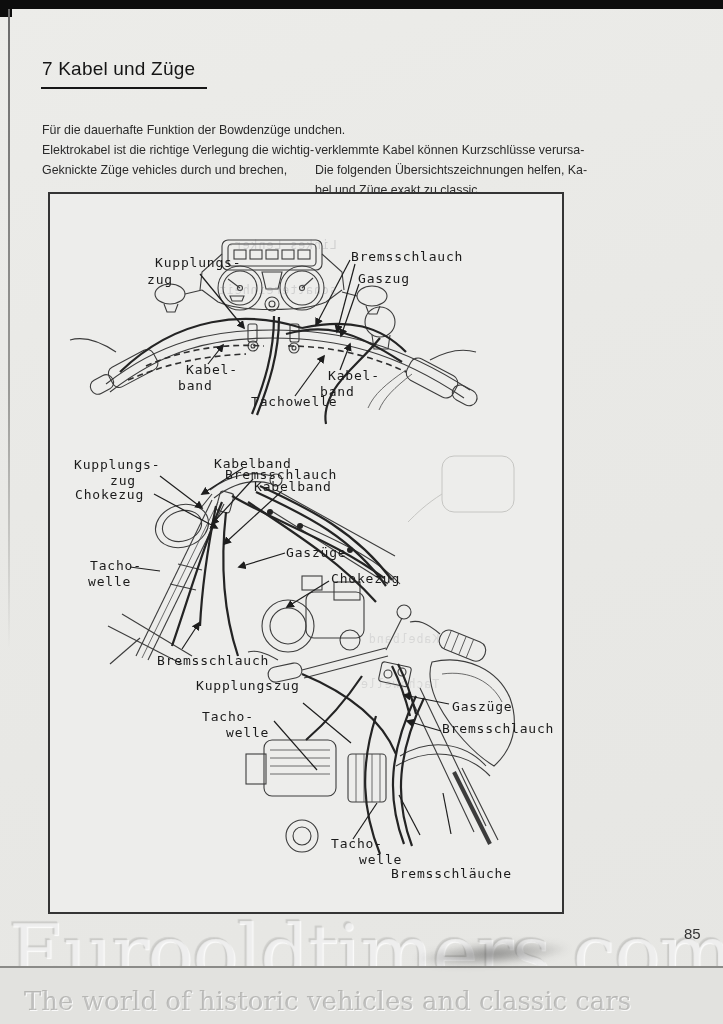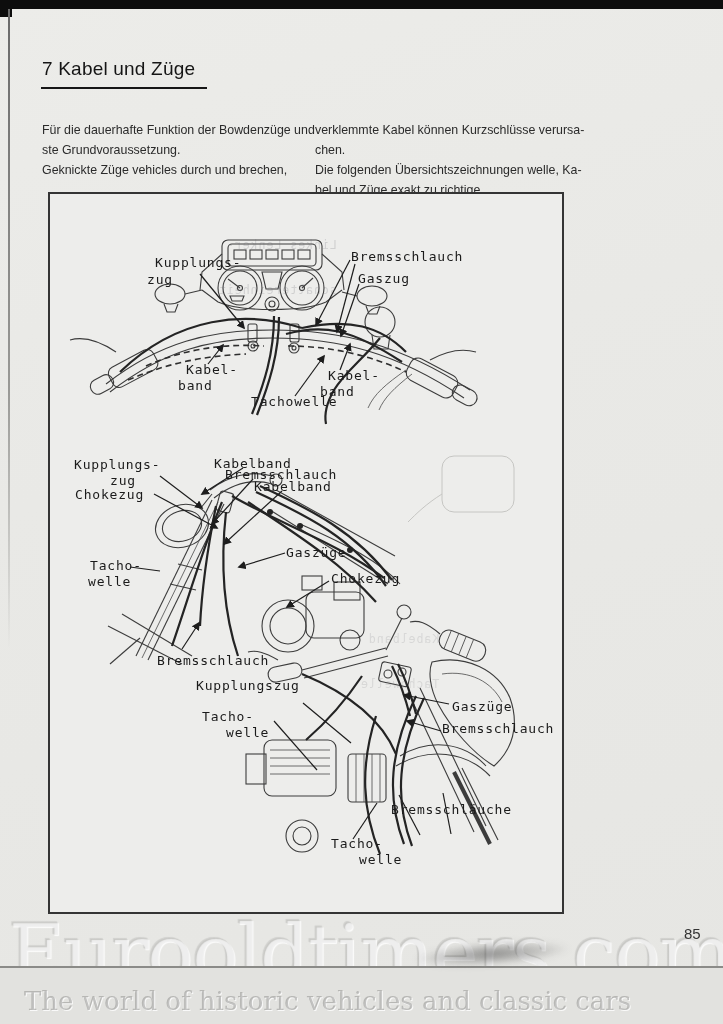--- a/index.html
+++ b/index.html
@@ -61,28 +61,28 @@
 
 <div class="edge-top"></div>
 <div class="edge-corner"></div>
 <div class="edge-left"></div>
 
 <div class="title">7  Kabel und Züge</div>
 <div class="title-rule"></div>
 
 <div class="col col-left">
   <div>Für die dauerhafte Funktion der Bowdenzüge und</div>
-  <div>ste Grundvoraussetzung.</div>
+  <div>Elektrokabel ist die richtige Verlegung die wichtig-</div>
   <div>Geknickte Züge vehicles durch und brechen,</div>
 </div>
 <div class="col col-right">
+  <div>chen.</div>
   <div>verklemmte Kabel können Kurzschlüsse verursa-</div>
-  <div>chen.</div>
-  <div>Die folgenden Übersichtszeichnungen welle, Ka-</div>
-  <div>bel und Züge exakt zu richtige.</div>
+  <div>Die folgenden Übersichtszeichnungen helfen, Ka-</div>
+  <div>bel und Züge exakt zu classic.</div>
 </div>
 
 <div class="figbox">
 
   <svg width="512" height="718" viewBox="0 0 512 718">
     <defs>
       <marker id="arr" viewBox="0 0 10 10" refX="8" refY="5" markerWidth="7" markerHeight="7" orient="auto-start-reverse">
         <path d="M0,0 L10,5 L0,10 z" fill="#1d1d1d"></path>
       </marker>
     </defs>
@@ -340,21 +340,21 @@
   <div class="lbl" style="left:281px;top:377px">Chokezug</div>
   <div class="lbl" style="left:107px;top:459px">Bremsschlauch</div>
 
   <div class="lbl" style="left:146px;top:484px">Kupplungszug</div>
   <div class="lbl" style="left:152px;top:515px">Tacho-</div>
   <div class="lbl" style="left:176px;top:531px">welle</div>
   <div class="lbl" style="left:402px;top:505px">Gaszüge</div>
   <div class="lbl" style="left:392px;top:527px">Bremsschlauch</div>
   <div class="lbl" style="left:281px;top:642px">Tacho-</div>
   <div class="lbl" style="left:309px;top:658px">welle</div>
-  <div class="lbl" style="left:341px;top:608px">Bremsschläuche</div>
+  <div class="lbl" style="left:341px;top:672px">Bremsschläuche</div>
 </div>
 
 <div class="pagenum">85</div>
 
 <div class="wm-brand">Eurooldtimers.com</div>
 <div class="below-page"></div>
 <div class="edge-bottom"></div>
 <div class="smudge"></div>
 <div class="wm-tag">The world of historic vehicles and classic cars</div>
 

